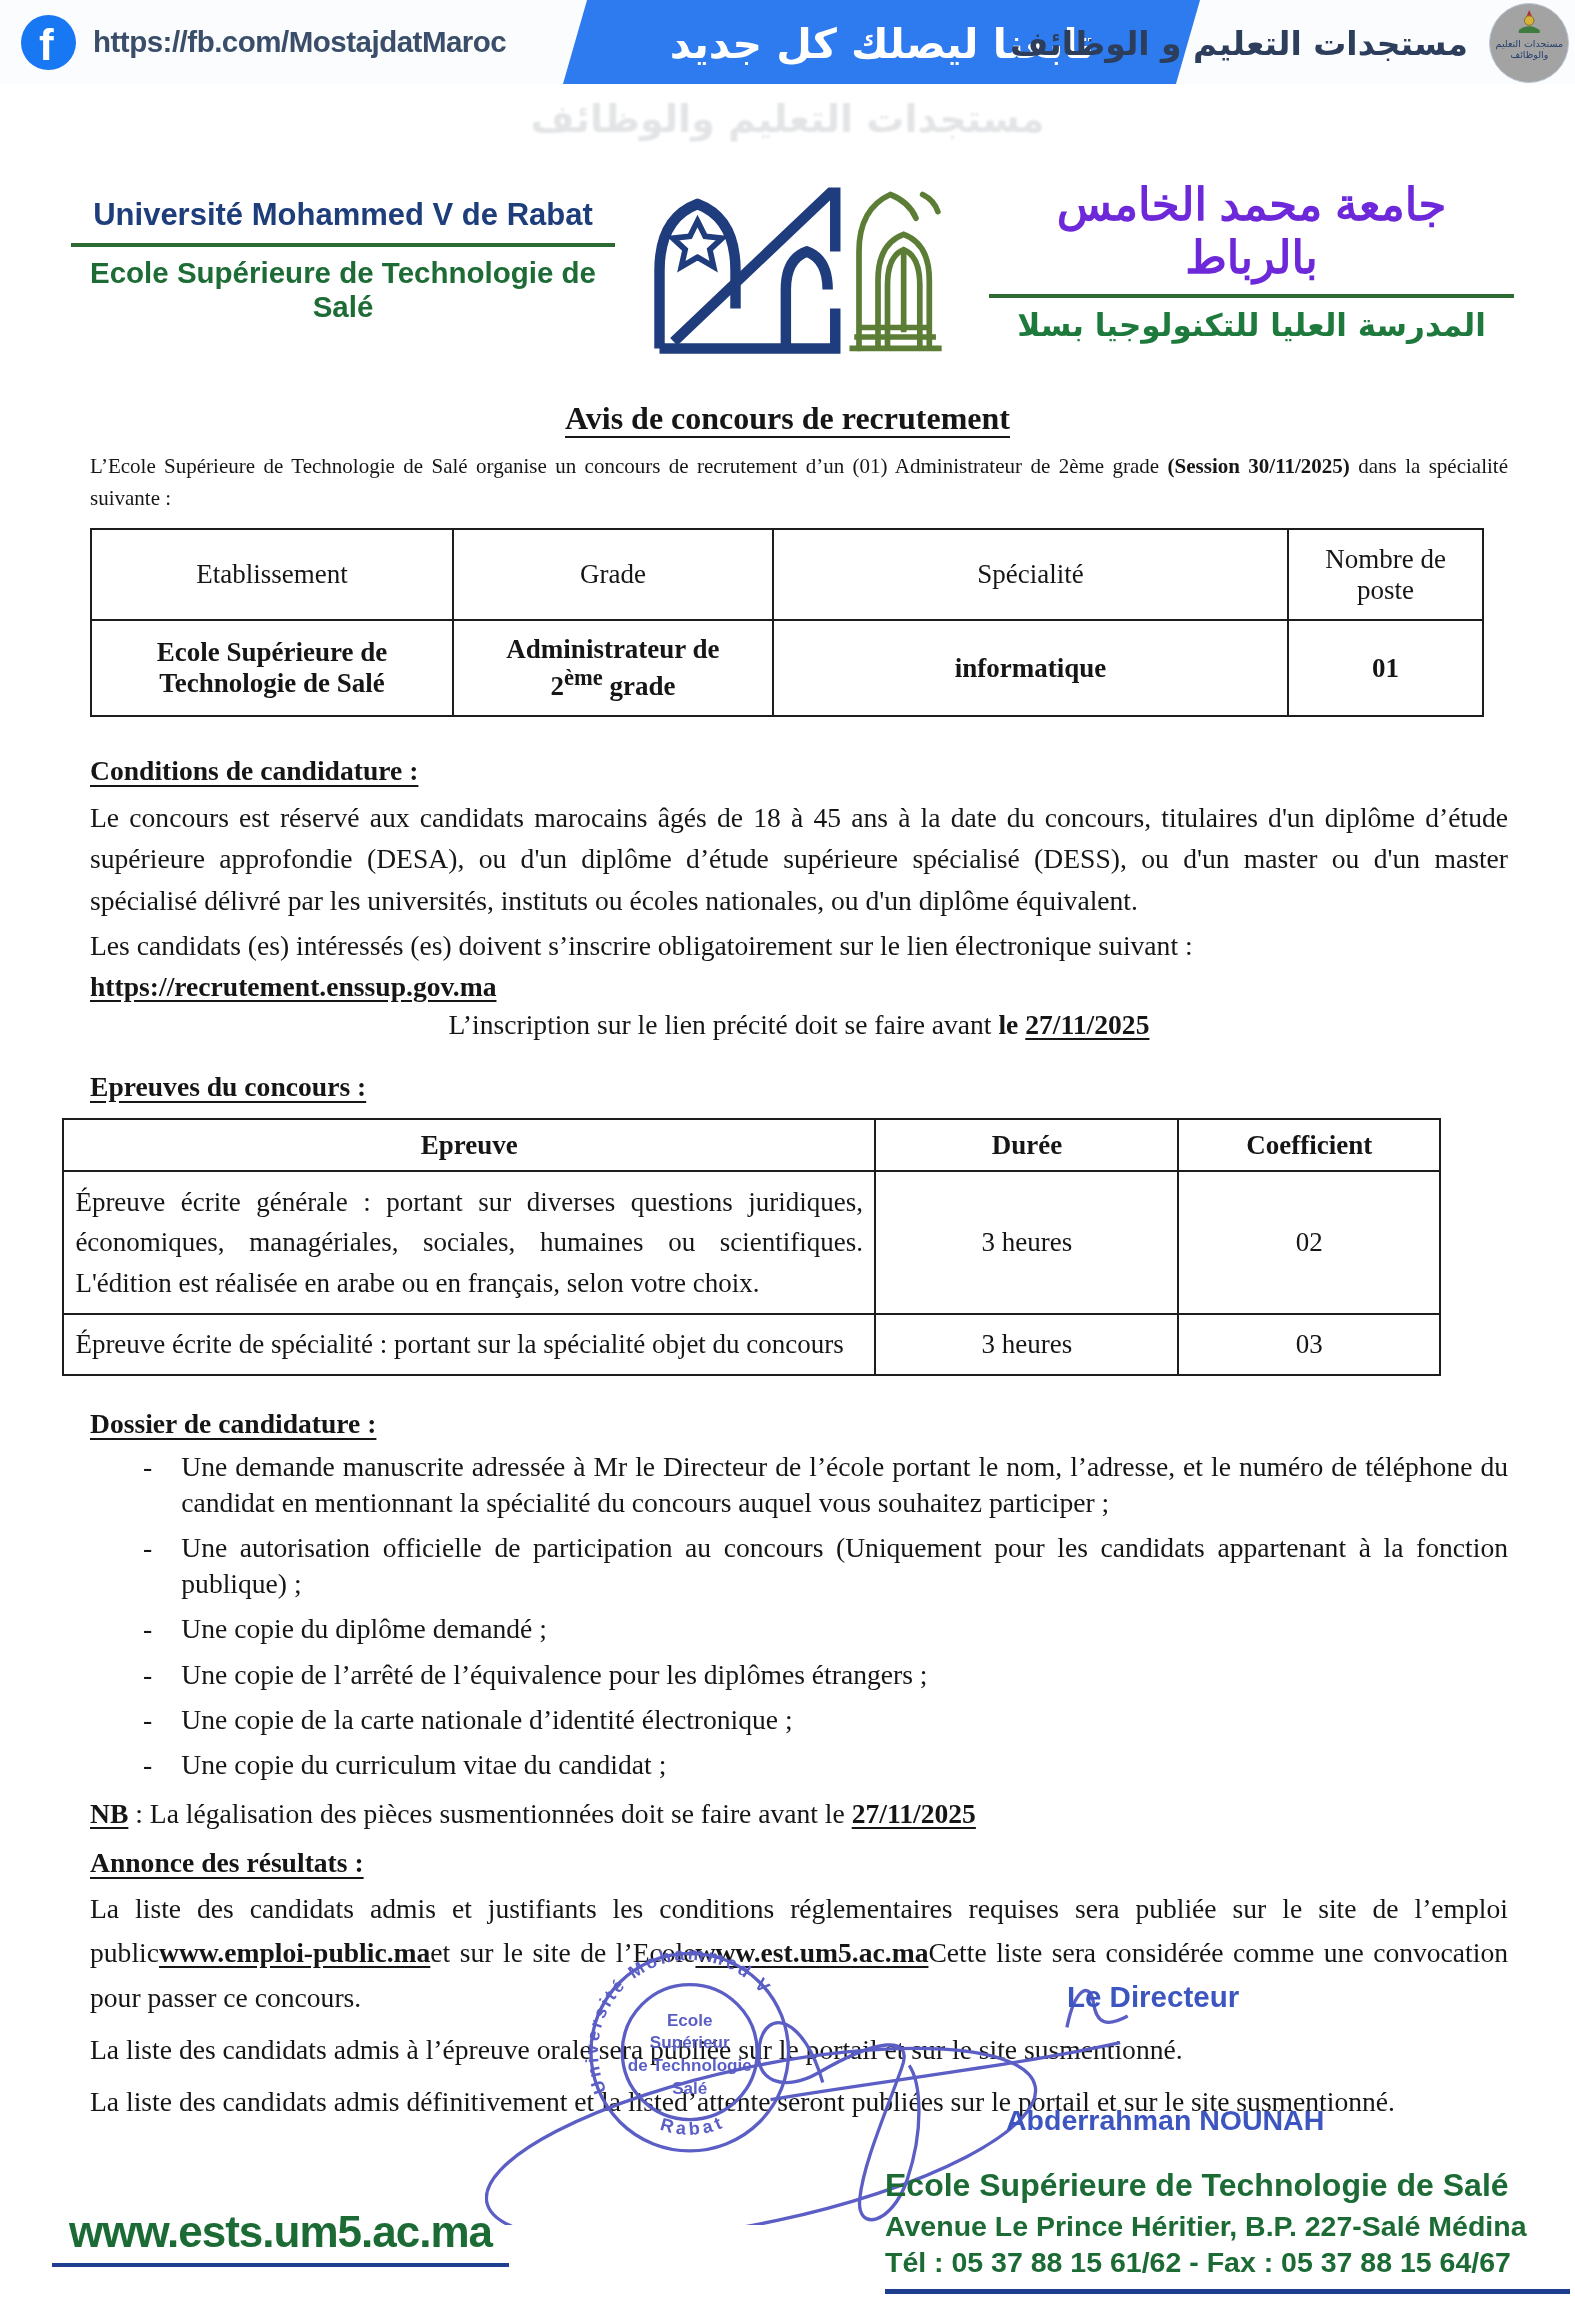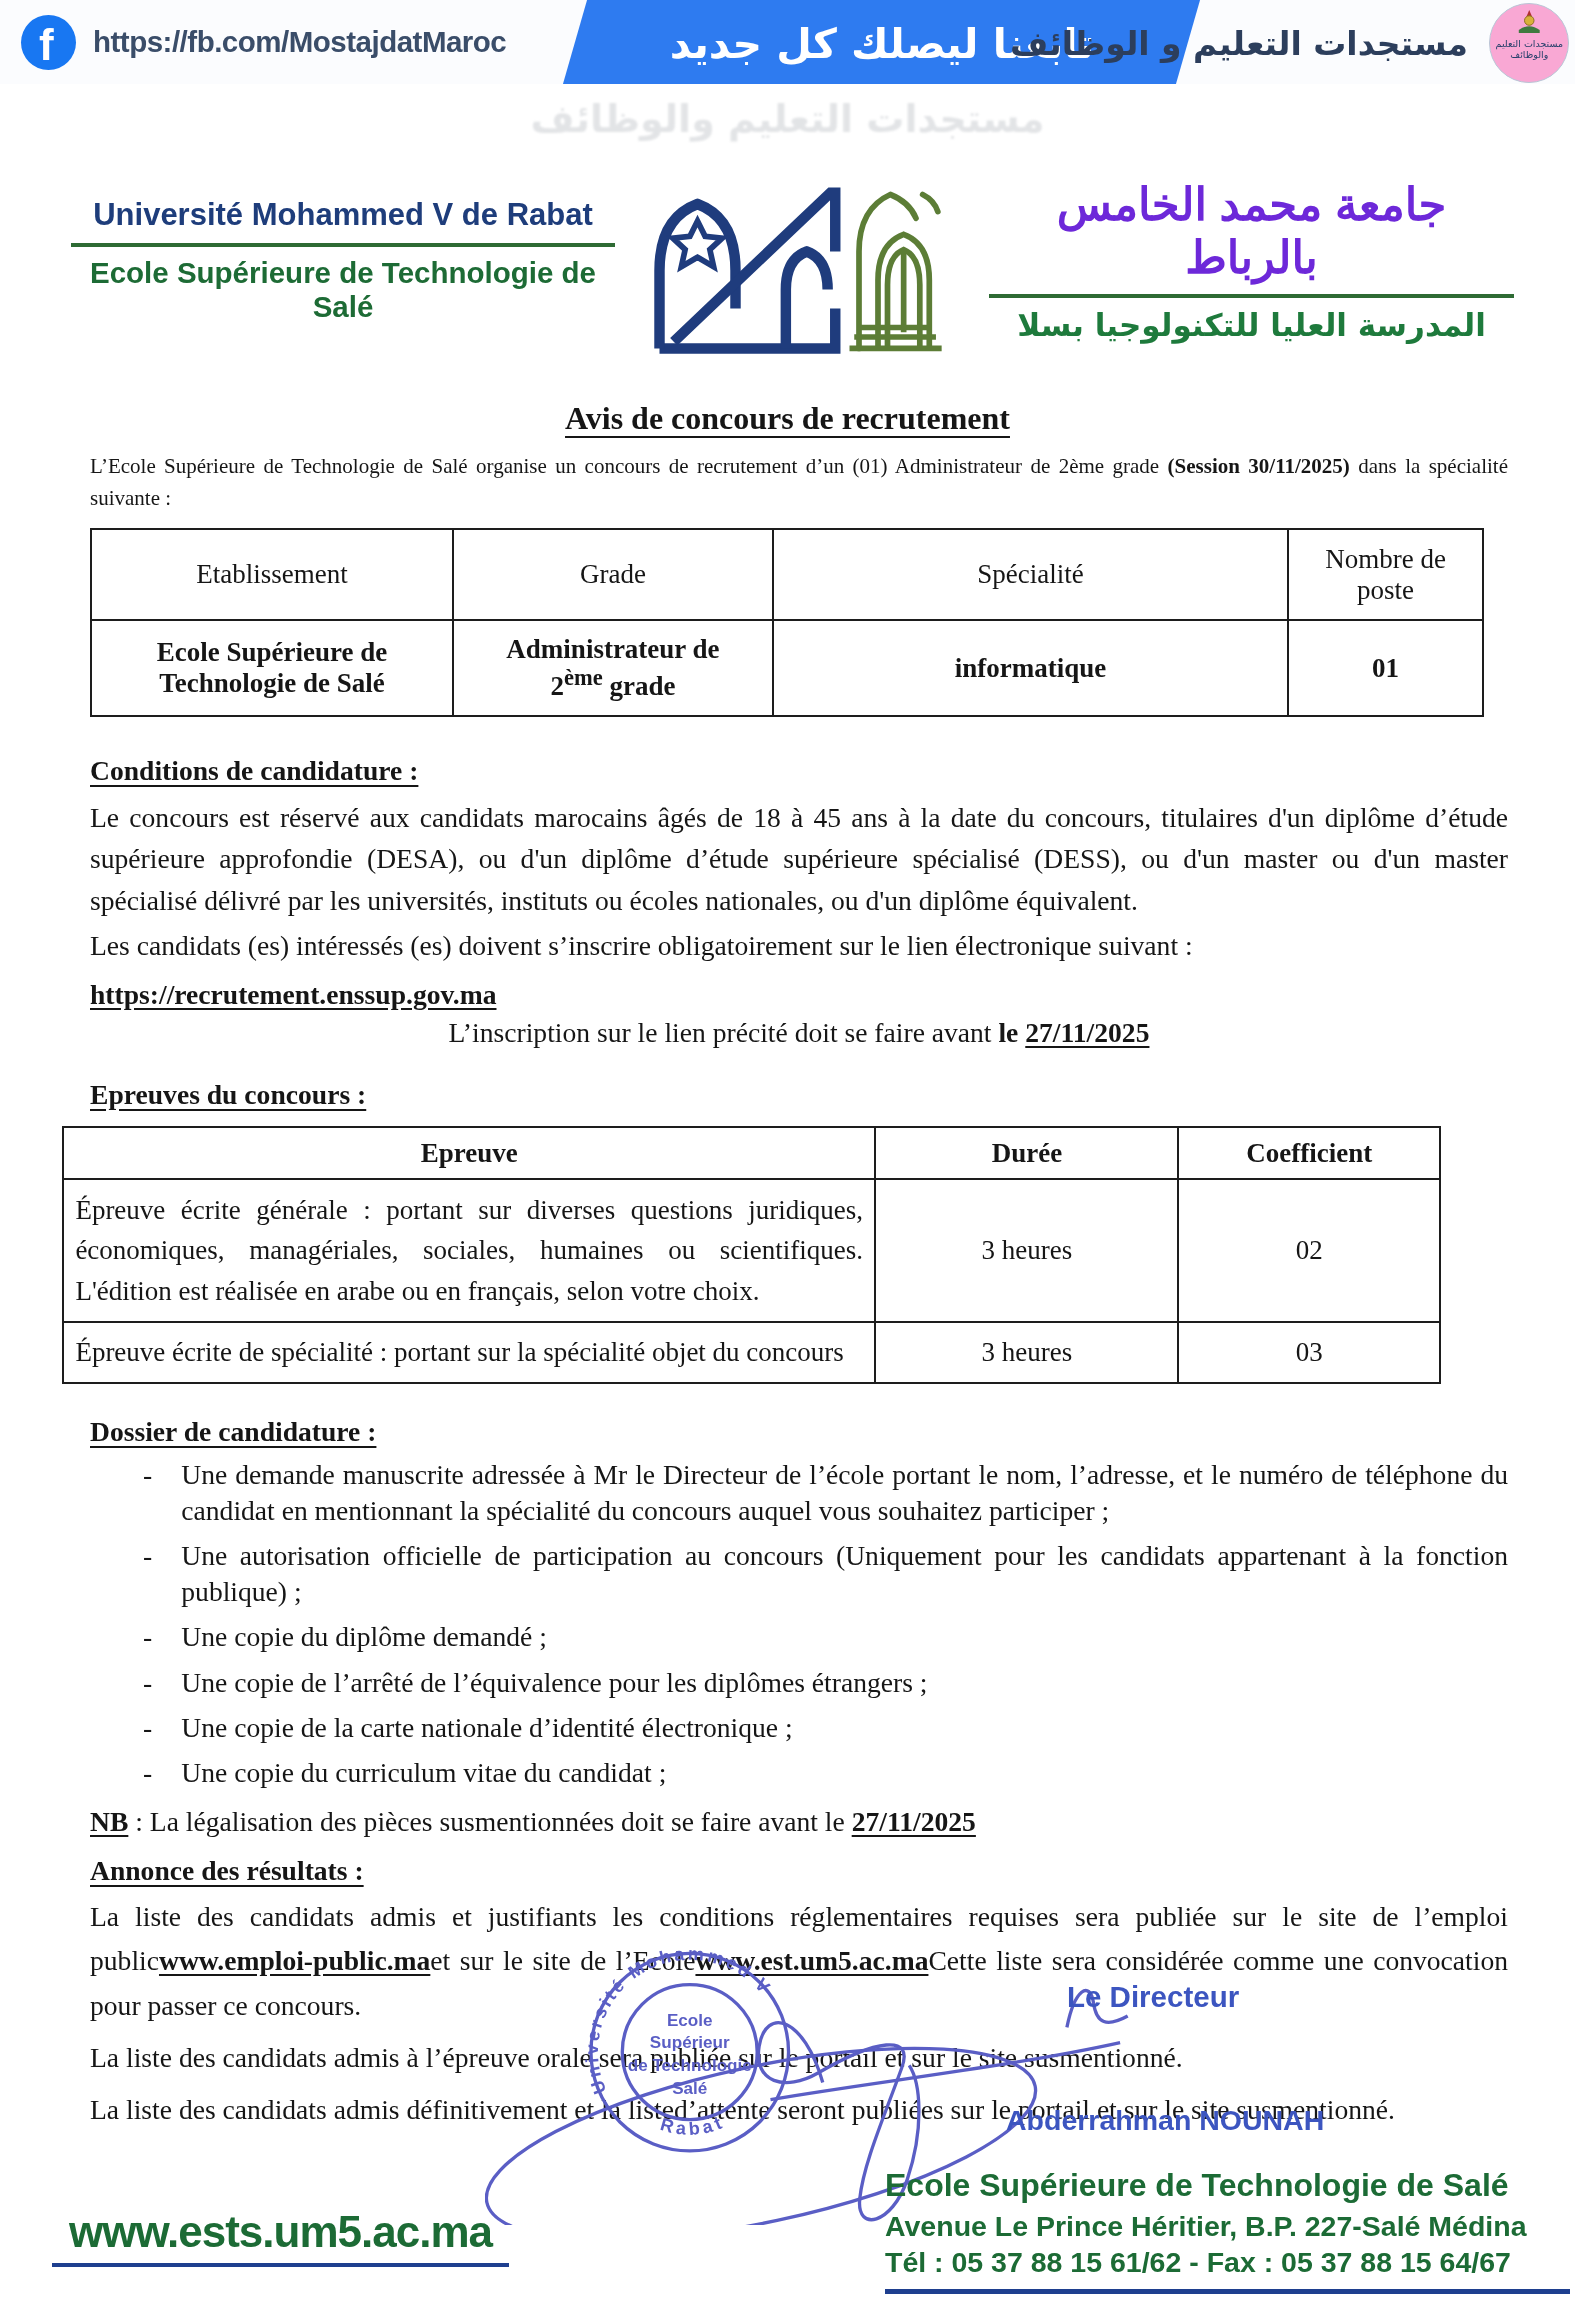--- a/index.html
+++ b/index.html
@@ -12,21 +12,21 @@
   .fb-circle{width:55px;height:55px;border-radius:50%;background:#1877f2;position:relative;}
   .fb-circle span{position:absolute;left:18px;top:5.7px;color:#ffffff;font-family:"Liberation Sans",sans-serif;
                   font-weight:bold;font-size:44px;}
   .fb-url{font-family:"Liberation Sans",sans-serif;font-weight:bold;font-size:29.5px;color:#3a4d69;letter-spacing:-0.5px;}
   .banner-mid-shape{position:absolute;left:575px;top:0;width:613px;height:84px;background:#2e7bf0;transform:skewX(-16deg);}
   .banner-mid-text{position:absolute;left:585px;top:0;width:594px;height:84px;line-height:88px;text-align:center;
                    color:#ffffff;font-family:"DejaVu Sans",sans-serif;font-weight:bold;font-size:41px;direction:rtl;}
   .banner-title{position:absolute;right:107px;top:0;height:84px;line-height:88px;direction:rtl;
                 color:#2c3e5c;font-family:"DejaVu Sans",sans-serif;font-weight:bold;font-size:33px;}
   .badge{position:absolute;right:5.7px;top:2.9px;width:78px;height:78px;border-radius:50%;
-         background:#f9a8d4;border:1px solid #b9c6d6;text-align:center;overflow:hidden;}
+         background:#a3a3a3;border:1px solid #b9c6d6;text-align:center;overflow:hidden;}
   .badge .emblem{margin-top:4.8px;}
   .badge .b-txt{color:#27406b;font-family:"DejaVu Sans",sans-serif;font-size:9.5px;line-height:11.4px;direction:rtl;}
 
   
   .ghost{margin-top:13.3px;height:61px;text-align:center;direction:rtl;font-family:"DejaVu Sans",sans-serif;
          font-size:38px;font-weight:bold;color:#9aa0a8;opacity:.28;letter-spacing:5.7px;filter:blur(1px);}
 
   
   .letterhead{display:flex;justify-content:space-between;align-items:center;padding:7.6px 57px 0 67px;}
   .lh-col{text-align:center;}
@@ -47,21 +47,21 @@
 
   table{border-collapse:collapse;font-size:27px;}
   .t1{margin:13.3px 86px 0 90px;width:1394px;}
   .t1 th,.t1 td{border:2.9px solid #1d1d1d;text-align:center;padding:13.3px 9.5px;}
   .t1 th{font-weight:normal;}
   .t1 td{font-weight:bold;}
 
   .sec-h{margin:38px 67px 0 90px;font-size:27.6px;font-weight:bold;
          text-decoration:underline;text-underline-offset:4.8px;}
   .para{margin:9.5px 67px 0 90px;font-size:27.6px;line-height:1.5;text-align:justify;}
-  .link-line{margin:13px 67px 0 90px;font-size:27.6px;}
+  .link-line{margin:5px 67px 0 90px;font-size:27.6px;}
   .center-line{margin:5.7px 67px 0 90px;font-size:27.6px;text-align:center;}
 
   .t2{margin:15px 134px 0 62px;width:1379px;}
   .t2 th,.t2 td{border:2.9px solid #1d1d1d;padding:9.5px 11.4px;}
   .t2 th{font-weight:bold;text-align:center;}
   .t2 td.ep{font-size:27px;text-align:justify;line-height:1.5;border-radius:8px;}
   .t2 td.mid{text-align:center;}
 
   .dossier{margin:7.6px 67px 0 143px;}
   .d-item{display:flex;gap:25px;font-size:27.6px;line-height:1.32;margin-top:8.6px;text-align:justify;}

